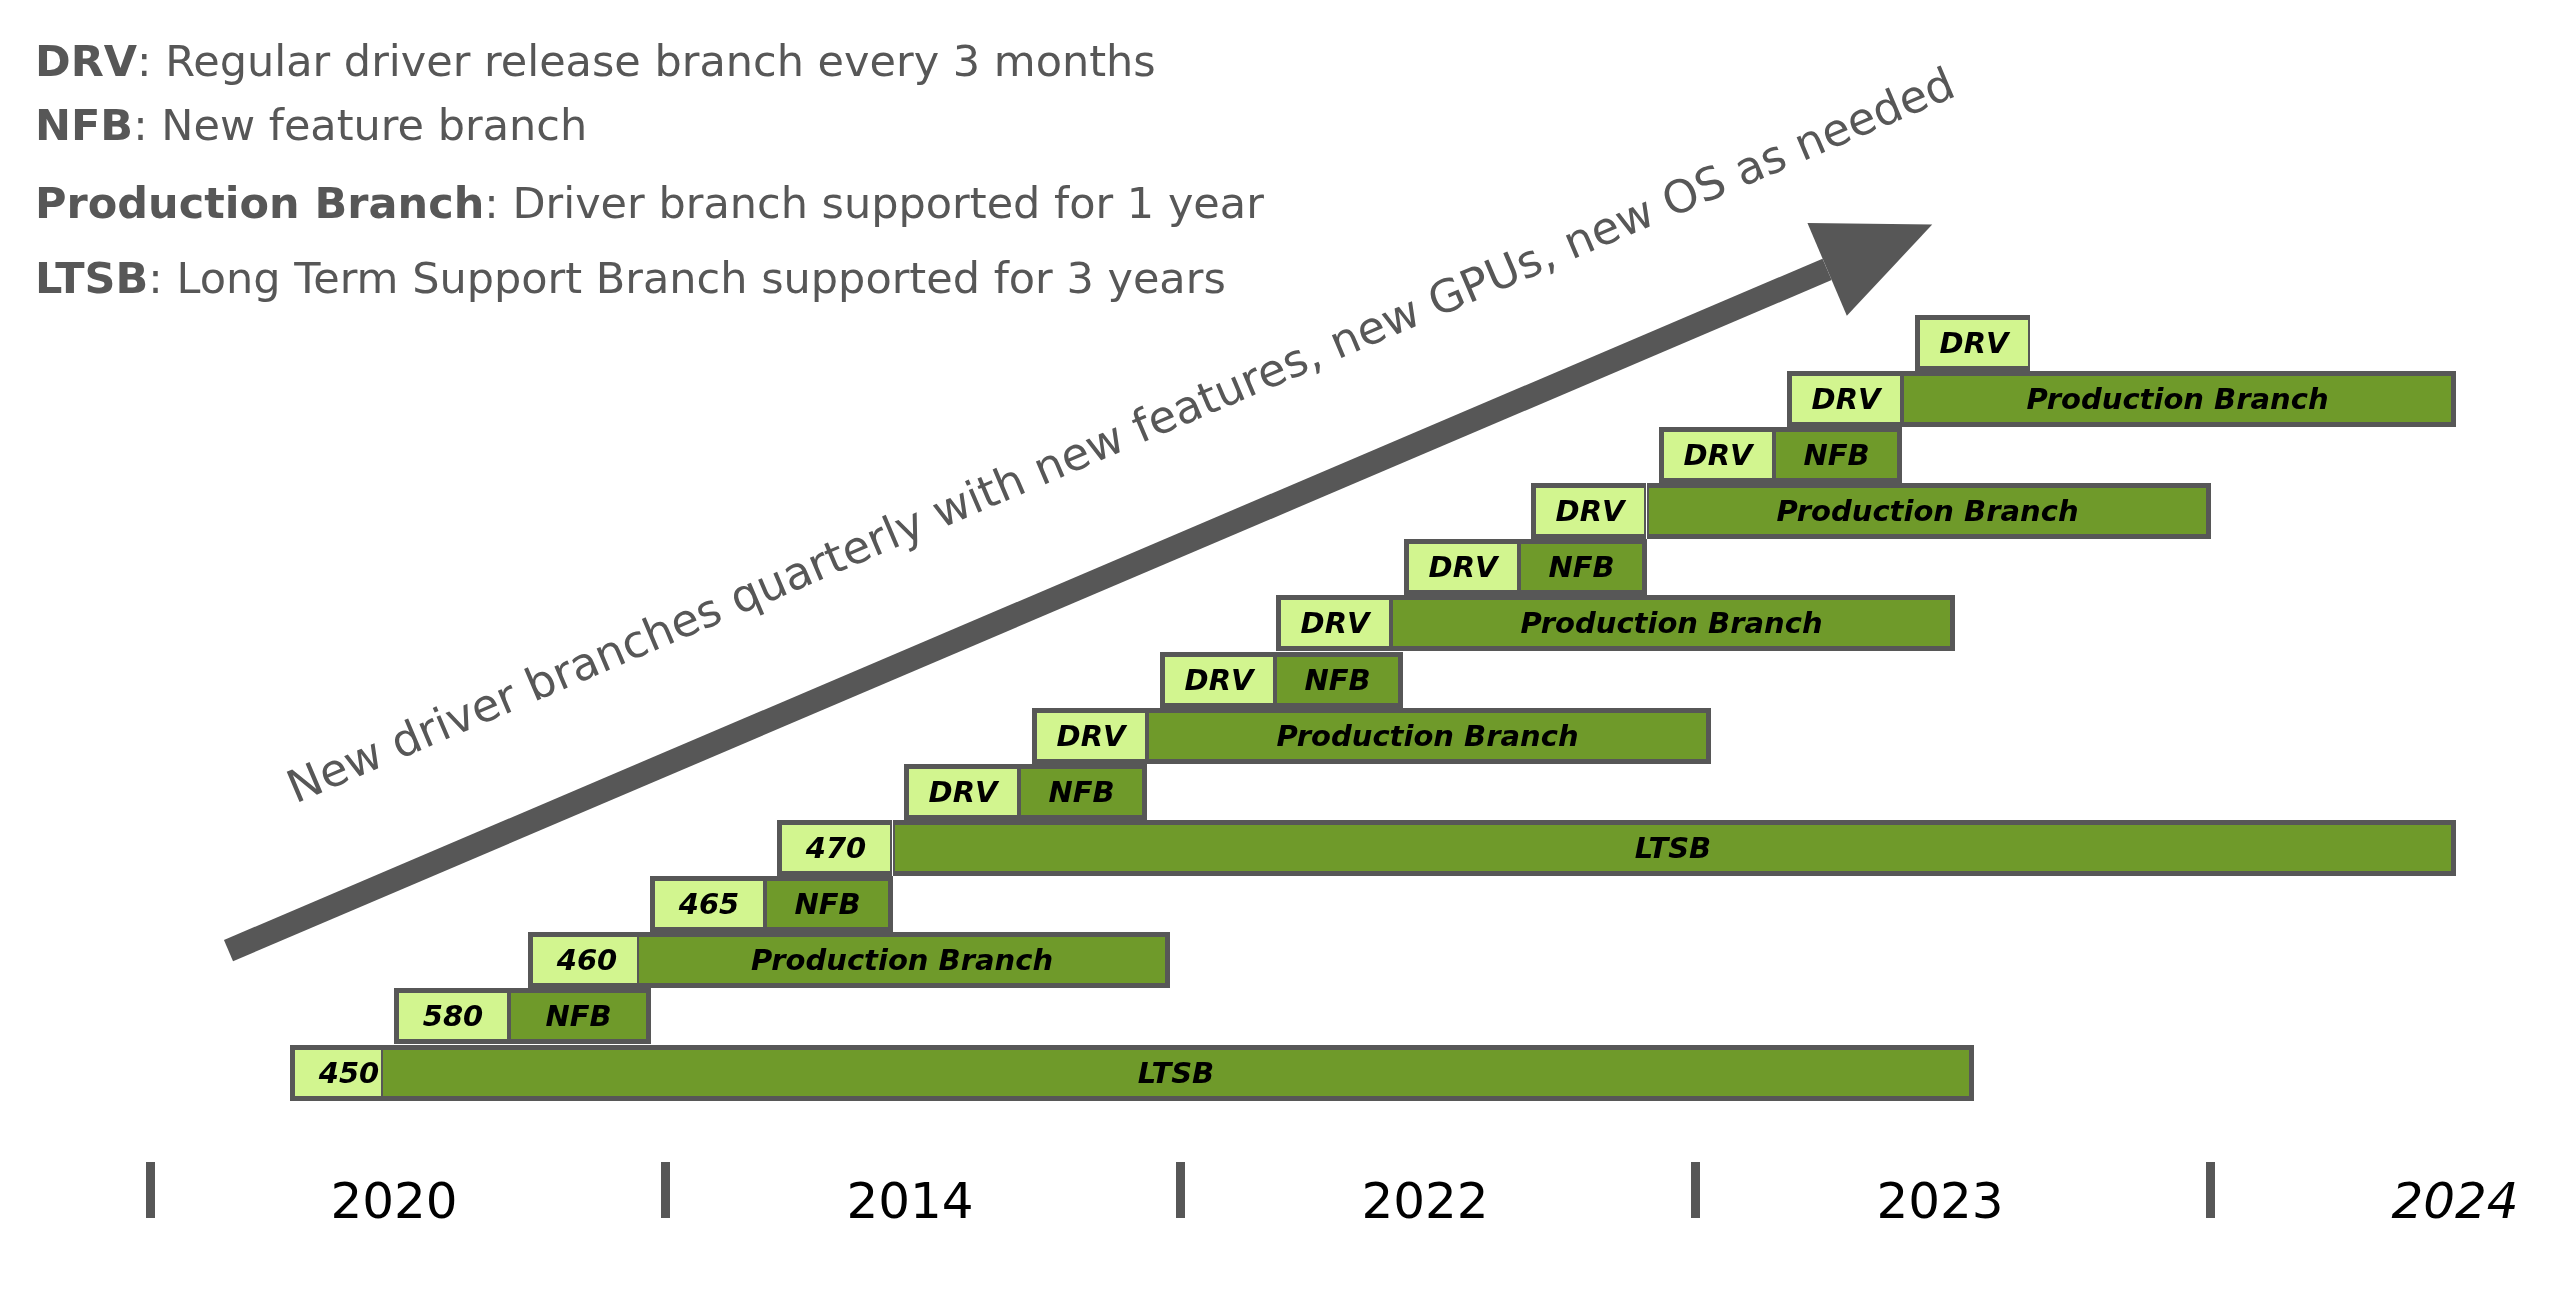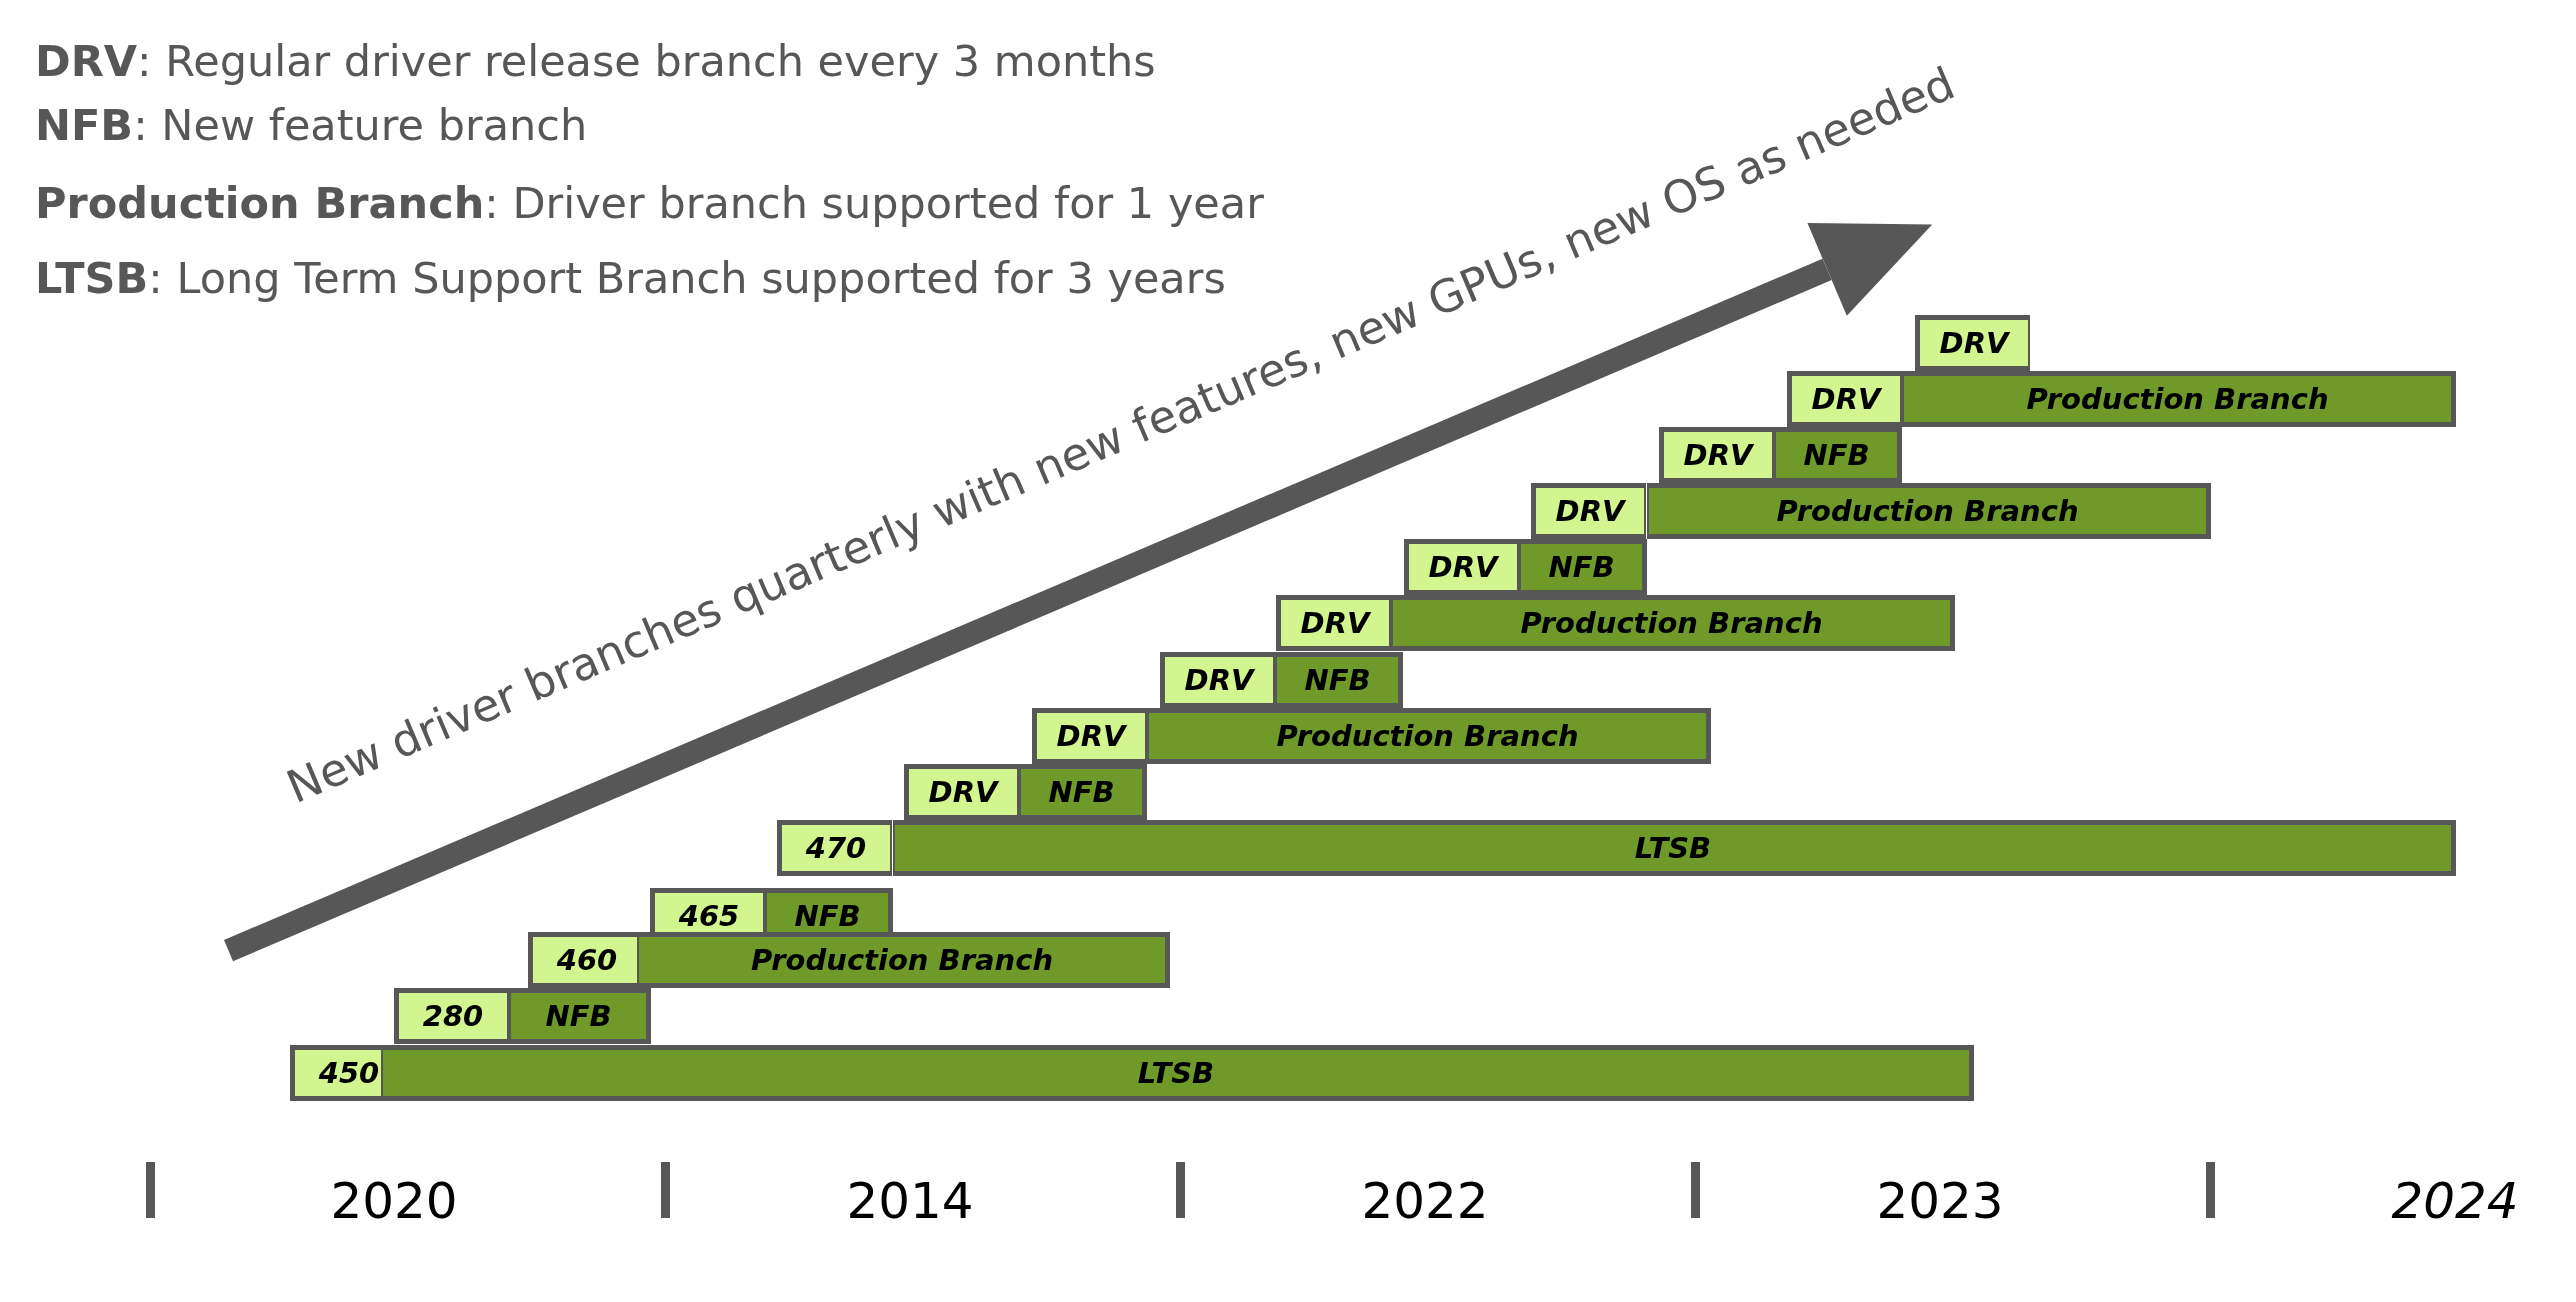--- a/index.html
+++ b/index.html
@@ -117,30 +117,30 @@
         <div class="seg dark bar" style="left: 1147px; width: 564px;">Production Branch</div>
       </div>
       <div class="row" style="top: 764px; left: 0px; right: 0px;">
         <div class="seg light label-only" style="left: 904px; width: 115px;">DRV</div>
         <div class="seg dark bar" style="left: 1019px; width: 128px;">NFB</div>
       </div>
       <div class="row" style="top: 820px; left: 0px; right: 0px;">
         <div class="seg light label-only" style="left: 777px; width: 115px;">470</div>
         <div class="seg dark bar" style="left: 893px; width: 1563px;">LTSB</div>
       </div>
-      <div class="row" style="top: 876px; left: 0px; right: 0px; margin-top: 12px;">
+      <div class="row" style="top: 876px; left: 0px; right: 0px;">
         <div class="seg light label-only" style="left: 650px; width: 115px;">465</div>
         <div class="seg dark bar" style="left: 765px; width: 128px;">NFB</div>
       </div>
       <div class="row" style="top: 932px; left: 0px; right: 0px;">
         <div class="seg light label-only" style="left: 504px; width: 115px; margin-left: 24px;">460</div>
         <div class="seg dark bar" style="left: 637px; width: 533px;">Production Branch</div>
       </div>
       <div class="row" style="top: 988px; left: 0px; right: 0px;">
-        <div class="seg light label-only" style="left: 394px; width: 115px;">280</div>
+        <div class="seg light label-only" style="left: 394px; width: 115px;">580</div>
         <div class="seg dark bar" style="left: 509px; width: 142px;">NFB</div>
       </div>
       <div class="row" style="top: 1045px; left: 0px; right: 0px;">
         <div class="seg light label-only" style="left: 266px; width: 115px; margin-left: 24px;">450</div>
         <div class="seg dark bar" style="left: 381px; width: 1593px;">LTSB</div>
       </div>
     </div>
 
   <div id="axis">
       <div class="tick" style="left: 146px;"></div>

